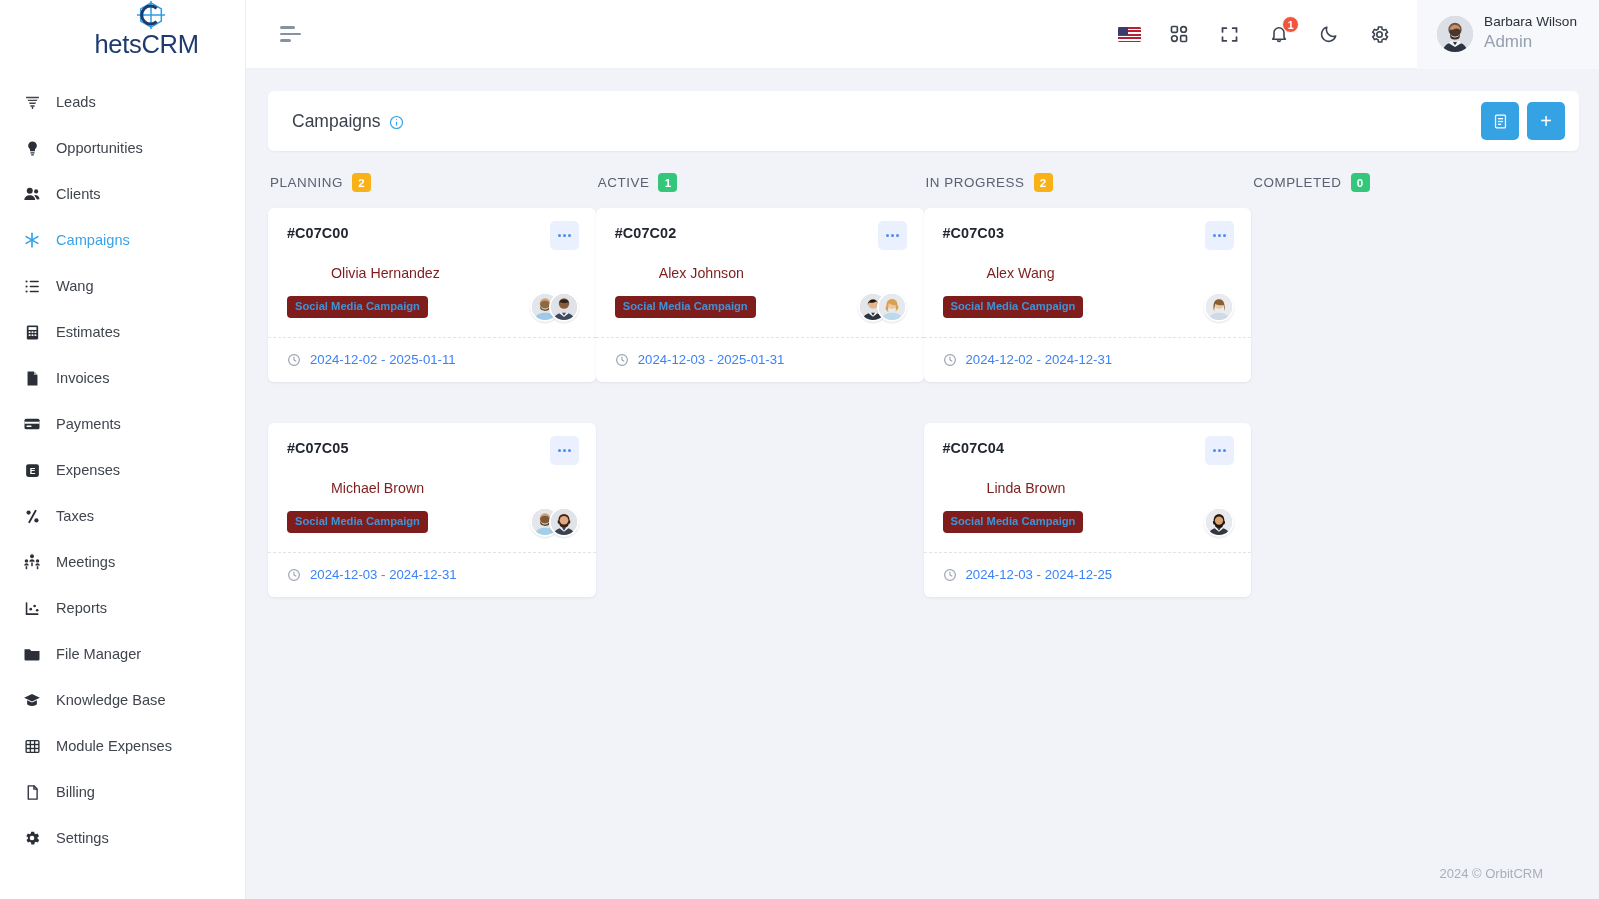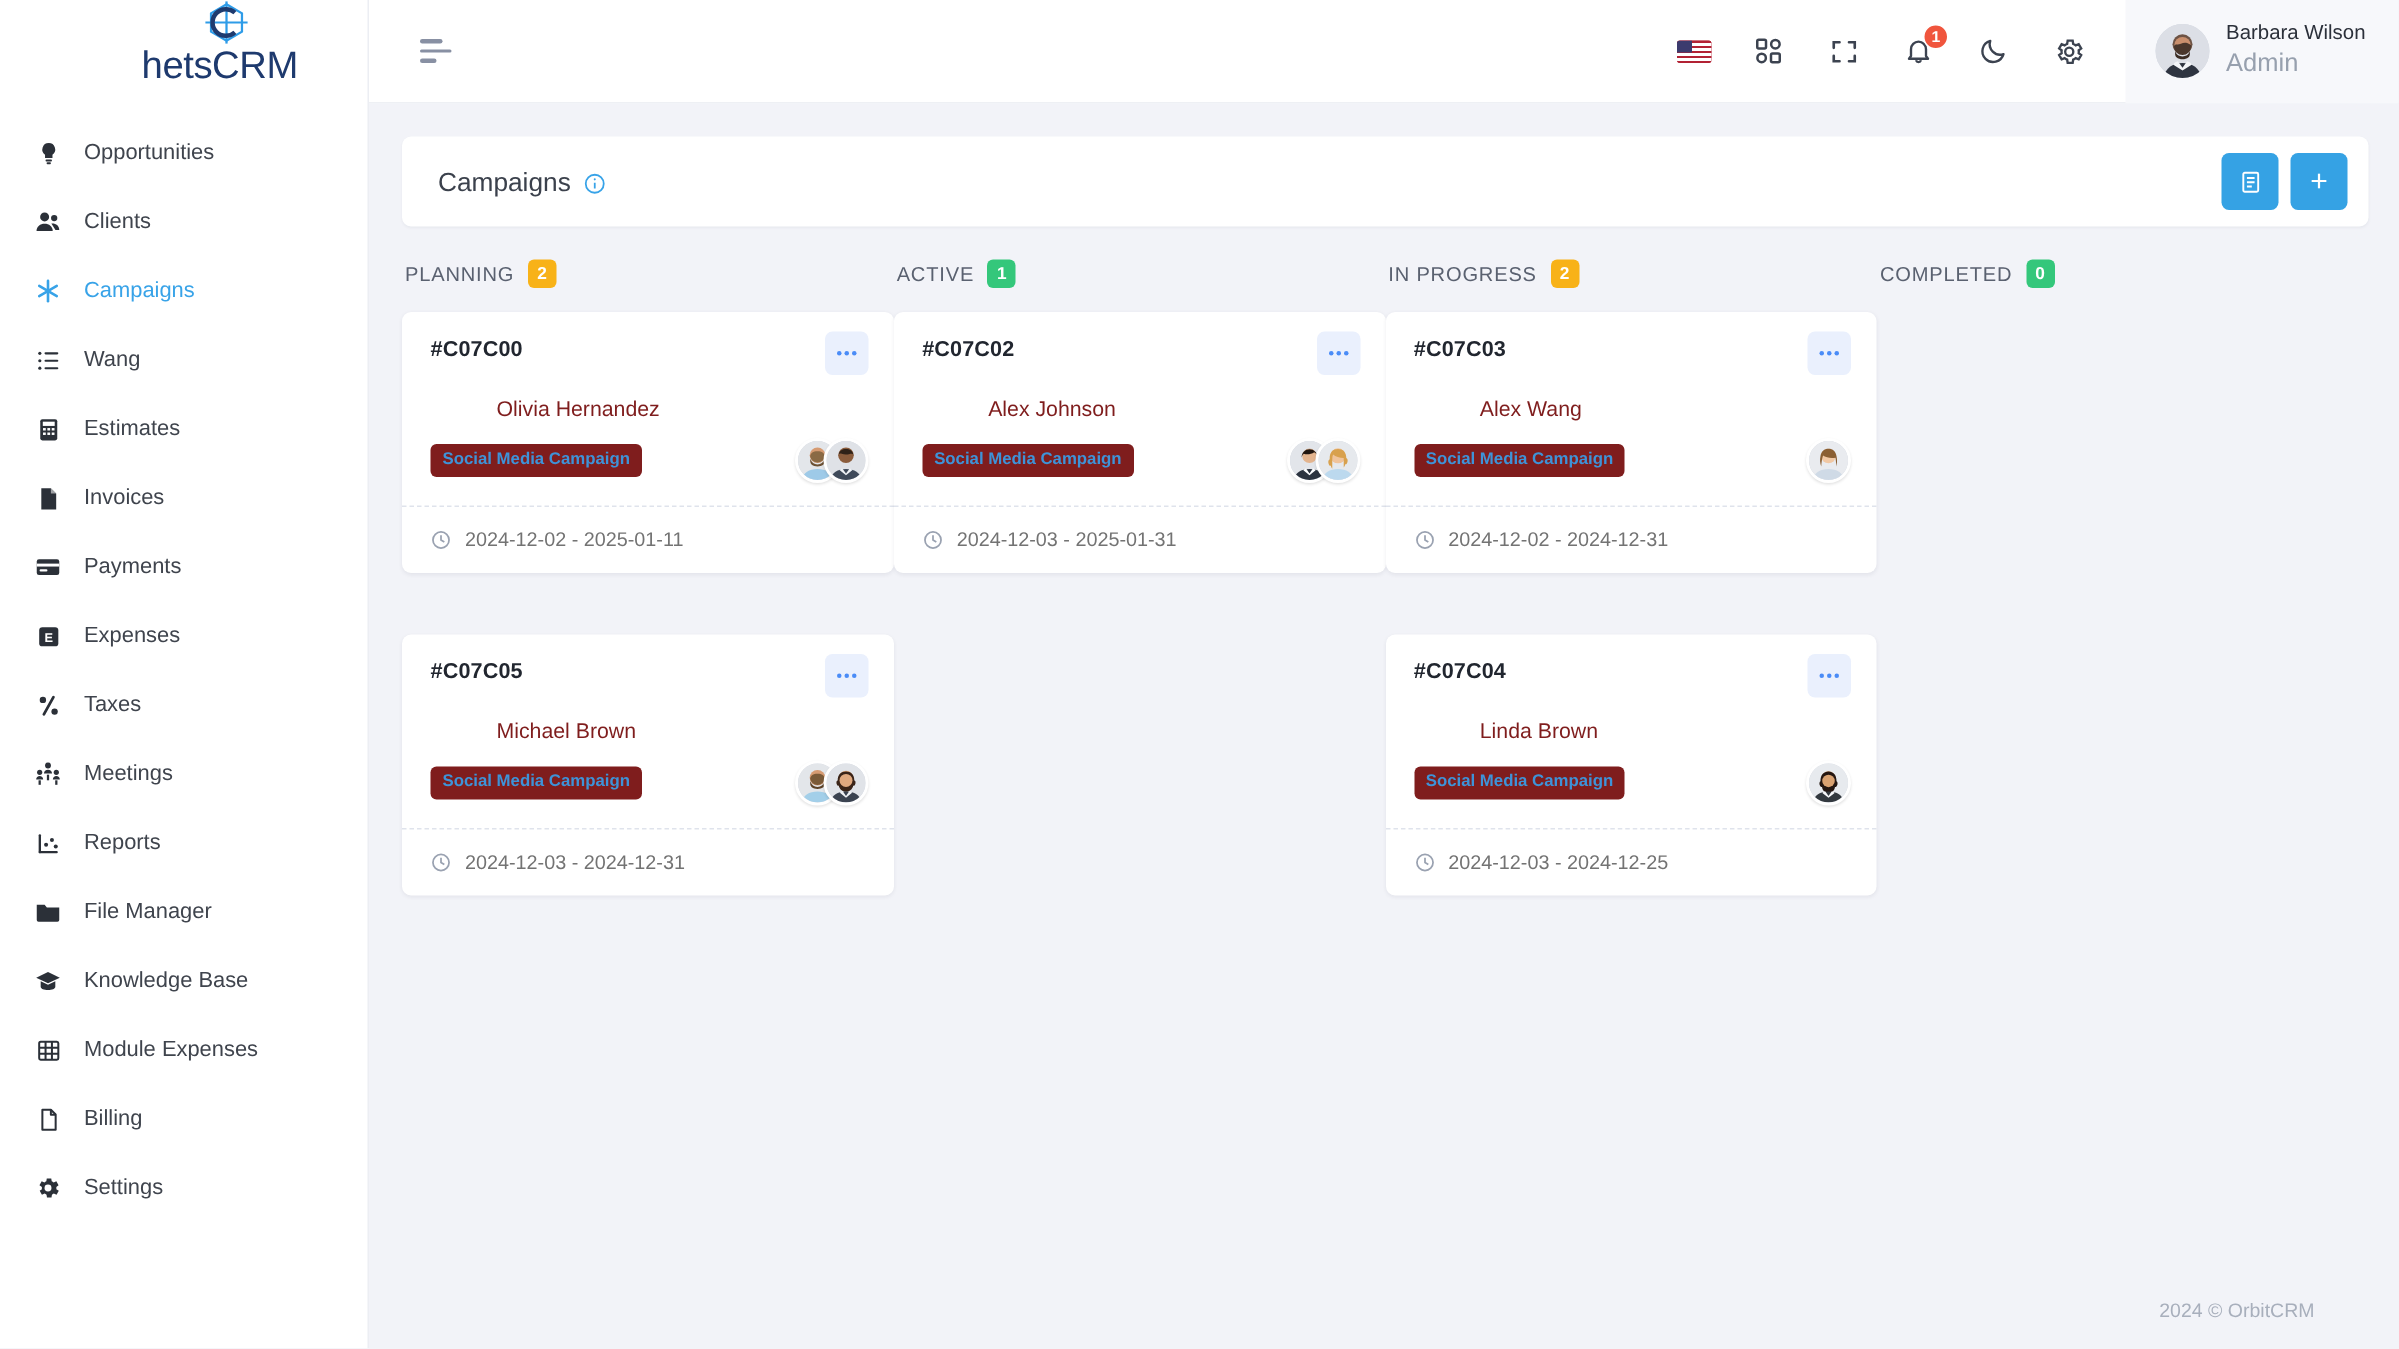--- a/index.html
+++ b/index.html
@@ -173,21 +173,21 @@
     width: 30px; height: 30px; border-radius: 50%; border: 2px solid #fff;
     overflow: hidden; background: #d2d7e0; margin-left: -11px;
     box-shadow: 0 1px 2px rgba(0,0,0,.12);
   }
   .avatars .av:first-child { margin-left: 0; }
   .kcard-foot {
     border-top: 1px dashed #dfe3ec; padding: 14px 19px 15px 19px;
     display: flex; align-items: center; gap: 9px;
   }
   .clock-ico { width: 14px; height: 14px; color: #9aa2b1; flex: 0 0 14px; }
-  .kcard-dates { font-size: 13.2px; color: #737373; }
+  .kcard-dates { font-size: 13.2px; color: #3b82f6; }
 
   
   .footer {
     height: 62px; display: flex; align-items: center;
     justify-content: flex-end; padding-right: 36px;
     font-size: 13px; color: #a8afbc; flex: 0 0 62px;
   }
   .footer-inner { padding-top: 10px; }
 </style>
 </head>
@@ -203,20 +203,29 @@
           <line x1="1" y1="16" x2="31" y2="16" stroke="#2e9ce8" stroke-width="1.6"></line>
           <line x1="16" y1="1" x2="16" y2="31" stroke="#2e9ce8" stroke-width="1.6"></line>
           <path d="M22 9 A9.5 9.5 0 1 0 22 23" fill="none" stroke="#1e3a6e" stroke-width="3.2"></path>
         </svg>
       </span>
       <span class="logo-text">hetsCRM</span>
     </div>
 
     <nav class="nav">
 
+      <div class="nav-item">
+        <span class="ic">
+          <svg viewBox="0 0 24 24" width="17" height="17" fill="currentColor">
+            <path d="M3 4h18v2H3zM5 8h14l-1 2H6zM7 12h10l-1 2H8zM9 16h6v2H9z" opacity=".9"></path>
+            <rect x="11" y="18" width="2" height="3"></rect>
+          </svg>
+        </span>
+        <span>Leads</span>
+      </div>
 
       <div class="nav-item">
         <span class="ic">
           <svg viewBox="0 0 24 24" width="17" height="17" fill="currentColor">
             <path d="M12 2a6 6 0 0 0-3.5 10.9V16h7v-3.1A6 6 0 0 0 12 2z"></path>
             <rect x="9" y="17.4" width="6" height="1.8" rx=".8"></rect>
             <rect x="10" y="20" width="4" height="1.8" rx=".8"></rect>
           </svg>
         </span>
         <span>Opportunities</span>

